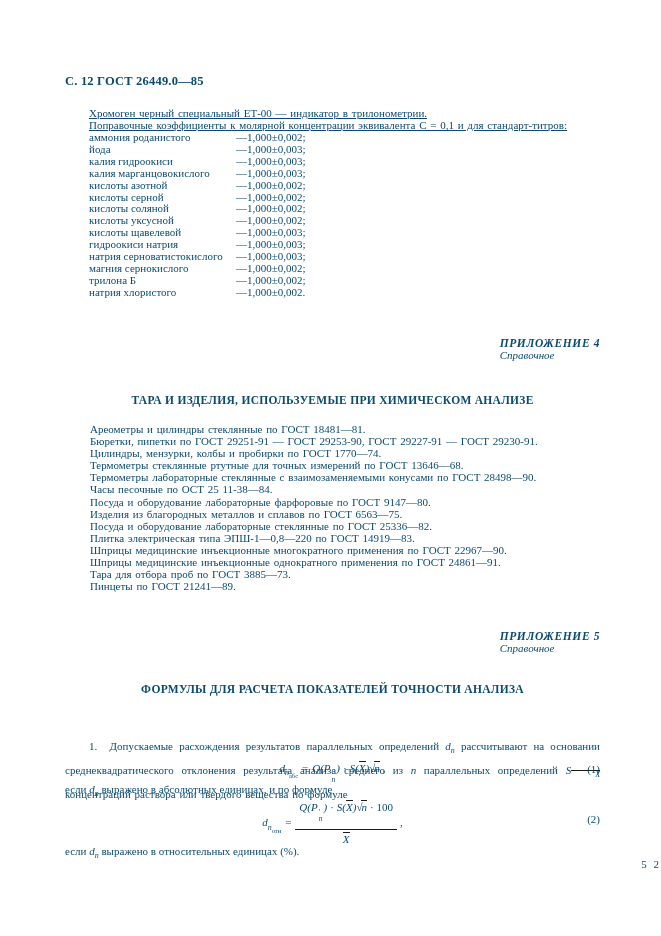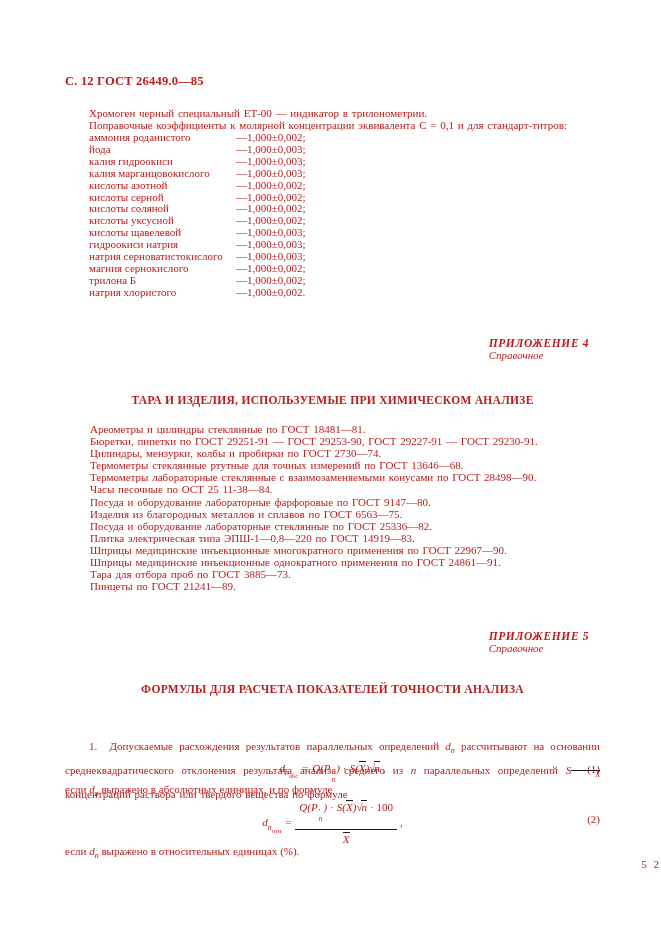--- a/index.html
+++ b/index.html
@@ -1,28 +1,28 @@
 <!DOCTYPE html>
 <html><head>
 <meta charset="utf-8">
 <style>
   html,body { margin:0; padding:0; background:#ffffff; }
   .page {
     position:relative; width:661px; height:936px; background:#ffffff;
-    font-family:"Liberation Serif", serif; color:#b91c1c; overflow:hidden;
+    font-family:"Liberation Serif", serif; color:#0c4a6e; overflow:hidden;
   }
   .abs { position:absolute; }
   .doc-header { left:65px; top:74px; font-size:12.5px; font-weight:bold; letter-spacing:0.2px; white-space:nowrap; }
   .intro { left:65px; top:107px; right:61px; font-size:11px; line-height:12.3px; }
-  .intro p { margin:0; text-indent:24px; white-space:nowrap; word-spacing:1px; }
+  .intro p { margin:0; text-indent:24px; white-space:nowrap; word-spacing:1px;text-decoration:underline; }
   .coefs { left:65px; top:132px; font-size:11px; line-height:11.9px; }
   .crow { display:flex; white-space:nowrap; }
   .clabel { margin-left:24px; width:147px; }
   .cvalue { }
-  .appblock { right:72px; text-align:left; line-height:12.2px; }
+  .appblock { right:61px; text-align:left; line-height:12.2px; }
   .apptitle { font-size:11.5px; font-weight:bold; font-style:italic; letter-spacing:0.6px; white-space:nowrap; }
   .appsub { font-size:11px; font-style:italic; white-space:nowrap; }
   .heading { left:65px; right:61px; text-align:center; font-size:11.5px; font-weight:bold; letter-spacing:0.3px; white-space:nowrap; }
   .equip { left:65px; top:423px; font-size:11px; line-height:12.1px; word-spacing:1px; }
   .equip div { padding-left:25px; white-space:nowrap; }
   .para5 { left:65px; right:61px; top:729px; font-size:11px; line-height:18.7px; text-align:justify; text-indent:24px; word-spacing:1px;margin-top:8px; }
   .cond { left:65px; font-size:11px; white-space:nowrap; }
   .formula-row { left:65px; right:61px; text-align:center; font-size:11px; }
   .eqnum { position:absolute; right:0; font-size:11px; font-style:normal; }
   .mi { font-style:italic; }
@@ -113,21 +113,21 @@
   <div class="abs appblock" style="top:337px">
     <div class="apptitle">ПРИЛОЖЕНИЕ 4</div>
     <div class="appsub">Справочное</div>
   </div>
 
   <div class="abs heading" style="top:394px">ТАРА И ИЗДЕЛИЯ, ИСПОЛЬЗУЕМЫЕ ПРИ ХИМИЧЕСКОМ АНАЛИЗЕ</div>
 
   <div class="abs equip">
     <div>Ареометры и цилиндры стеклянные по ГОСТ 18481—81.</div>
     <div>Бюретки, пипетки по ГОСТ 29251-91 — ГОСТ 29253-90, ГОСТ 29227-91 — ГОСТ 29230-91.</div>
-    <div>Цилиндры, мензурки, колбы и пробирки по ГОСТ 2730—74.</div>
+    <div>Цилиндры, мензурки, колбы и пробирки по ГОСТ 1770—74.</div>
     <div>Термометры стеклянные ртутные для точных измерений по ГОСТ 13646—68.</div>
     <div>Термометры лабораторные стеклянные с взаимозаменяемыми конусами по ГОСТ 28498—90.</div>
     <div>Часы песочные по ОСТ 25 11-38—84.</div>
     <div>Посуда и оборудование лабораторные фарфоровые по ГОСТ 9147—80.</div>
     <div>Изделия из благородных металлов и сплавов по ГОСТ 6563—75.</div>
     <div>Посуда и оборудование лабораторные стеклянные по ГОСТ 25336—82.</div>
     <div>Плитка электрическая типа ЭПШ-1—0,8—220 по ГОСТ 14919—83.</div>
     <div>Шприцы медицинские инъекционные многократного применения по ГОСТ 22967—90.</div>
     <div>Шприцы медицинские инъекционные однократного применения по ГОСТ 24861—91.</div>
     <div>Тара для отбора проб по ГОСТ 3885—73.</div>

